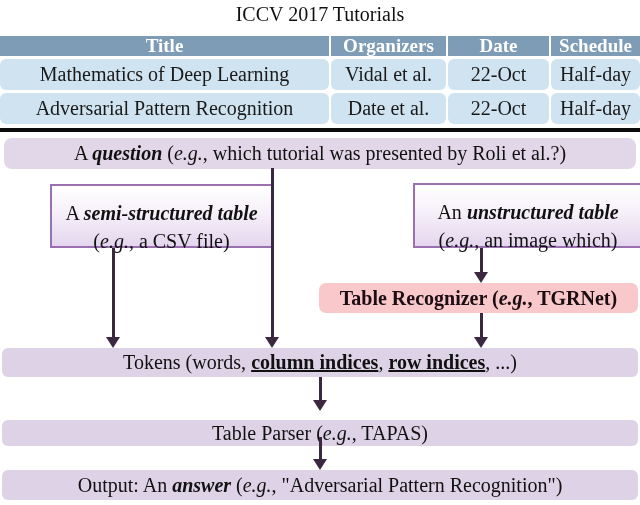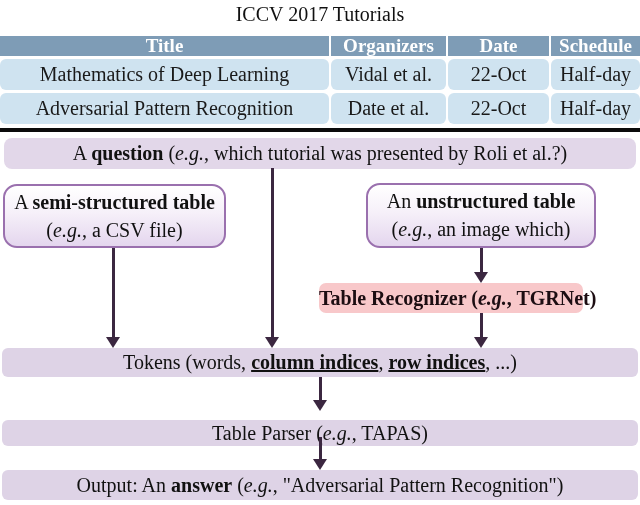--- a/index.html
+++ b/index.html
@@ -31,41 +31,41 @@
   
   .bar{
     position:absolute;background:#ded3e6;border-radius:6px;
     text-align:center;font-size:20px;white-space:nowrap;
   }
   .q-bar{left:4px;top:138px;width:632px;height:31px;line-height:31px;background:#e2d7e9;border-radius:8px;}
   .tokens-bar{left:2px;top:348px;width:636px;height:29px;line-height:29px;}
   .parser-bar{left:2px;top:420px;width:636px;height:26px;line-height:26px;}
   .output-bar{left:2px;top:470px;width:636px;height:30px;line-height:30px;}
   .inbox{
-    position:absolute;border:2px solid #9a70ae;border-radius:14px;
+    position:absolute;border:2px solid #9a70ae;border-radius:0;
     background:linear-gradient(to bottom,#ffffff 0%,#f6f0f9 45%,#e4d6ee 100%);
-    text-align:center;font-size:20px;line-height:28px;padding-top:2px;
-    box-sizing:border-box;white-space:nowrap;
+    text-align:center;font-size:20px;line-height:28px;padding-top:13px;
+    box-sizing:border-box;white-space:nowrap;margin-left:47px;
   }
   .box-left{left:3px;top:184px;width:223px;height:64px;}
   .box-right{left:366px;top:183px;width:230px;height:65px;}
   .recognizer{
-    position:absolute;left:319px;top:283px;width:264px;height:30px;line-height:30px;
+    position:absolute;left:319px;top:283px;width:319px;height:30px;line-height:30px;
     background:#f8c8ca;border-radius:7px;text-align:center;
     font-size:20px;font-weight:bold;color:#1c0d12;white-space:nowrap;
   }
   
   .aline{position:absolute;width:3px;background:#3b2740;}
   .ahead{
     position:absolute;width:0;height:0;
     border-left:7px solid transparent;border-right:7px solid transparent;
     border-top:11px solid #3b2740;
   }
   
-  .bi{font-weight:bold;}
+  .bi{font-weight:bold;font-style:italic;}
   .it{font-style:italic;}
   .b{font-weight:bold;text-decoration:underline;}
   .bit{font-weight:bold;font-style:italic;}
 </style>
 </head>
 <body>
 
 <div id="canvas">
 
   <div class="fig-title">ICCV 2017 Tutorials</div>

